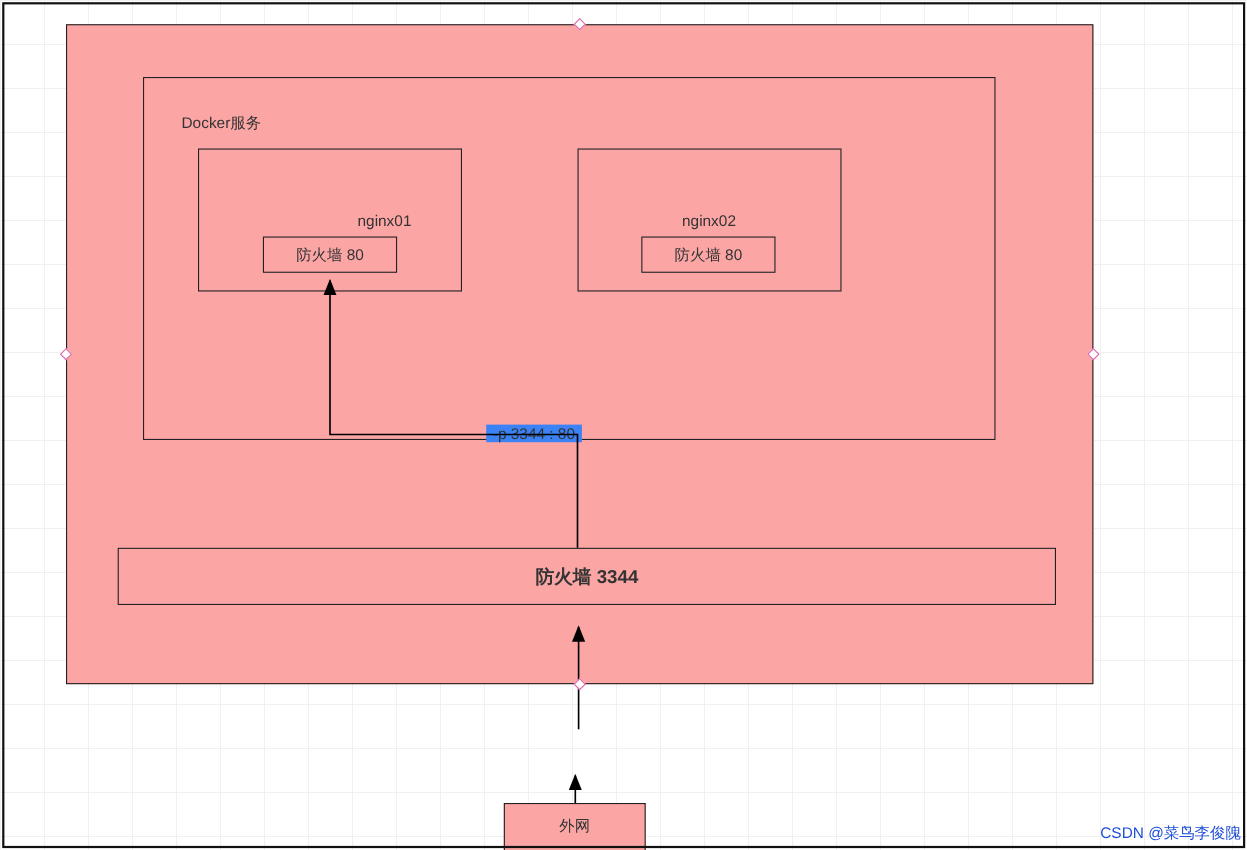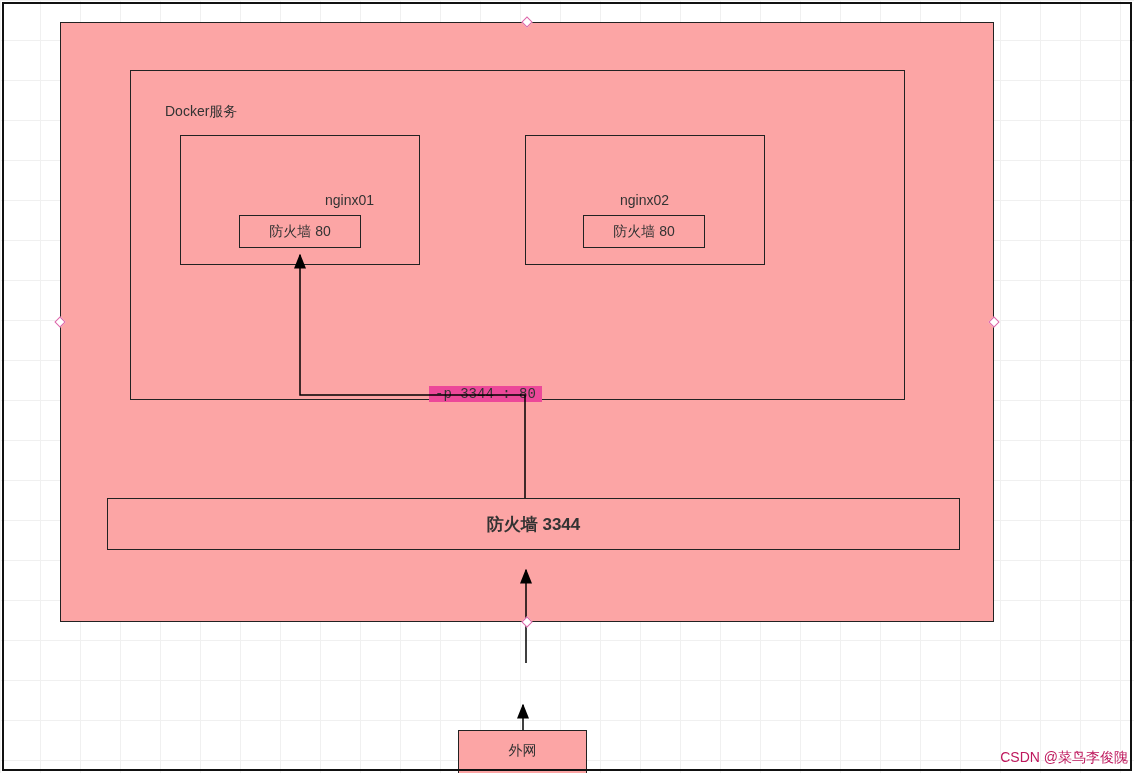--- a/index.html
+++ b/index.html
@@ -57,21 +57,21 @@
   
   svg.arrows {
     position: absolute; inset: 0;
     width: 100%; height: 100%;
     z-index: 3;
     pointer-events: none;
   }
   .watermark {
     position: absolute;
     right: 6px; bottom: 6px;
-    color: #be185d;
+    color: #1d4ed8;
     font-size: 14px;
     z-index: 6;
   }
 </style>
 </head>
 <body>
 
 <div class="grid-bg"></div>
 <div class="outer-frame"></div>
 
@@ -89,21 +89,21 @@
     <span>防火墙 80</span>
   </div>
 
   <div class="box" style="left:525px; top:135px; width:240px; height:130px;"></div>
   <span class="label" style="left:620px; top:192px;">nginx02</span>
 
   <div class="box center-text" style="left:583px; top:215px; width:122px; height:33px;">
     <span>防火墙 80</span>
   </div>
 
-  <span class="label" style="left:429px; top:386px; background:#ec4899; padding:0 6px;font-family:Liberation Mono, monospace;">-p 3344 : 80</span>
+  <span class="label" style="left:442px; top:386px; background:#3b82f6; padding:0 6px;">-p 3344 : 80</span>
 
   <div class="box center-text" style="left:107px; top:498px; width:853px; height:52px; font-weight:bold; font-size:17px;">
     <span>防火墙  3344</span>
   </div>
 
 
   <div class="box center-text" style="left:458px; top:730px; width:129px; height:60px;">
     <span style="margin-top:-18px;font-family:Liberation Mono, monospace;">外网</span>
   </div>
 

